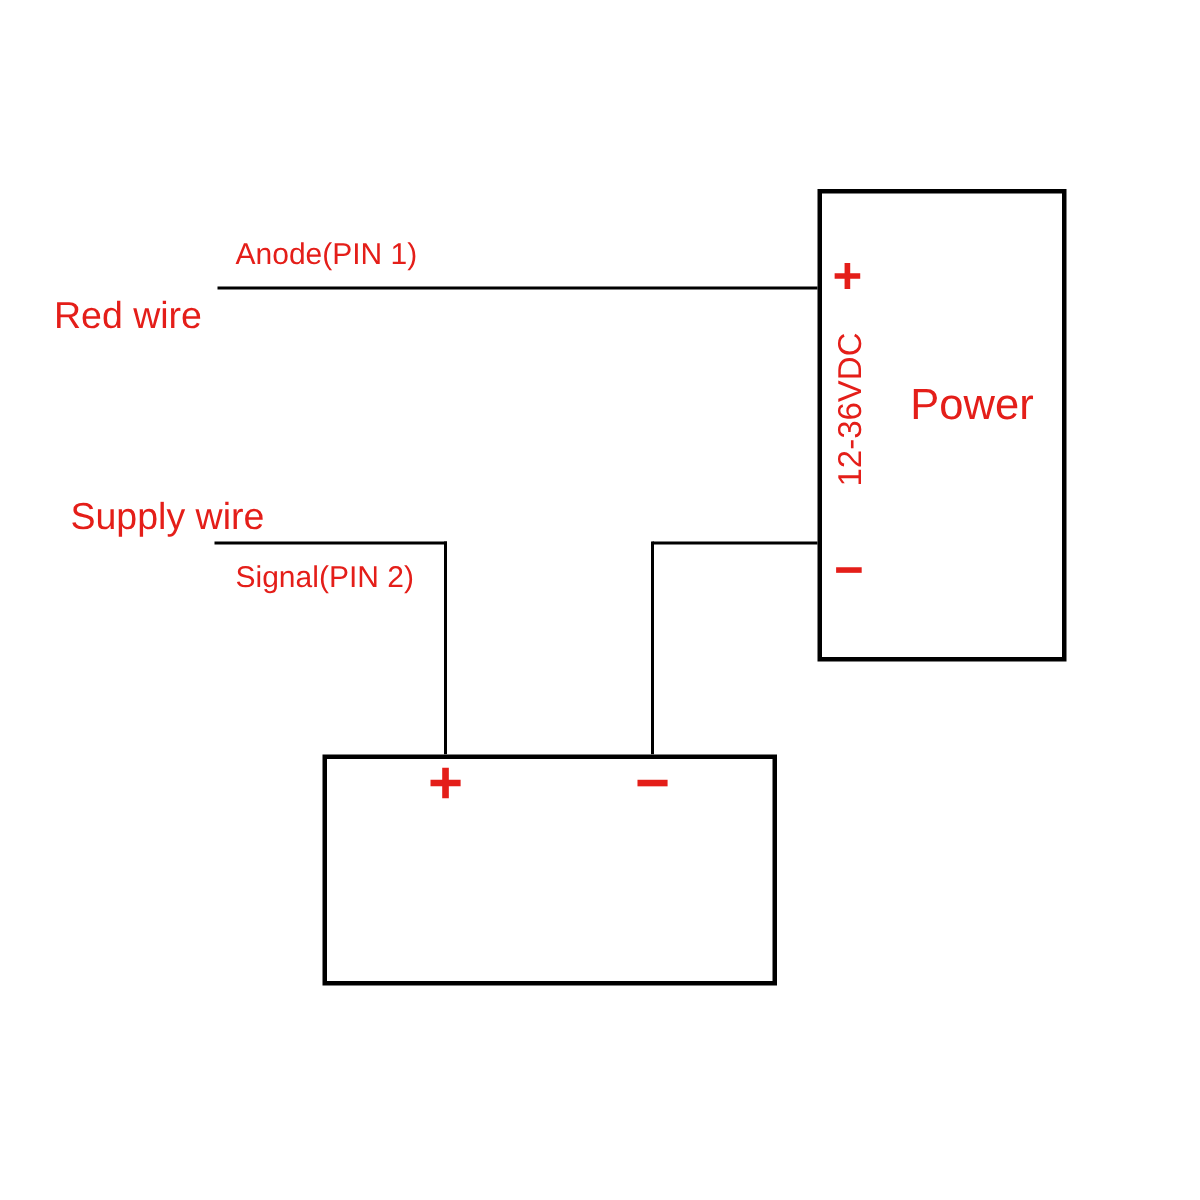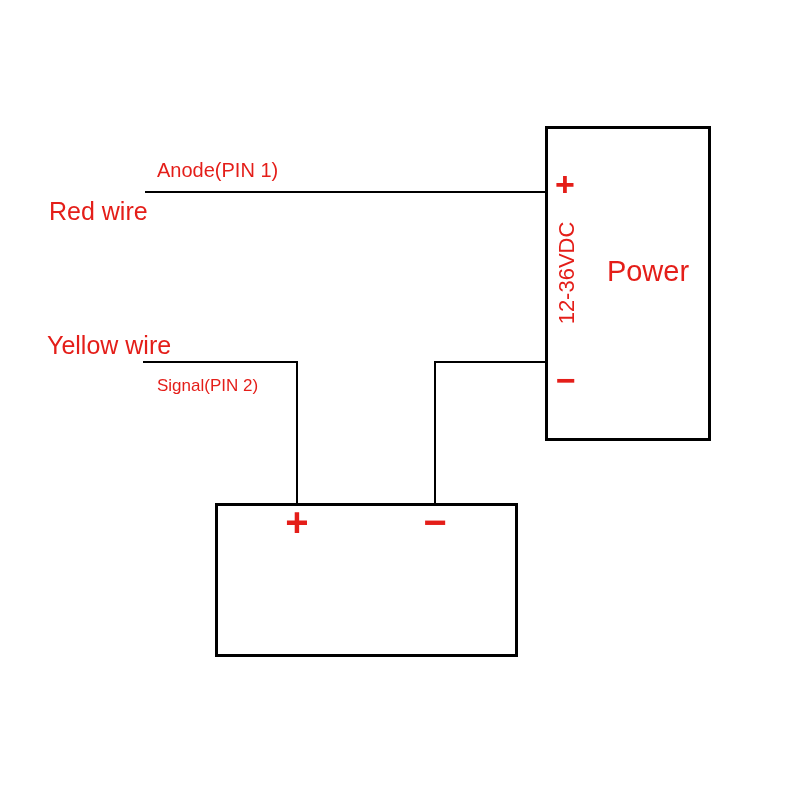--- a/index.html
+++ b/index.html
@@ -40,23 +40,23 @@
   .lbl {
     position: absolute;
     color: var(--accent);
     white-space: nowrap;
     line-height: 1;
   }
   .lbl-left { transform: translateY(-50%); }
   .lbl-center { transform: translate(-50%, -50%); text-align: center; }
 
   .anode-label  { left: 157px; top: 170px; font-size: 20px; }
-  .redwire-label{ left: 49px;  top: 211px; font-size: 25px; }
+  .redwire-label{ left: 36px;  top: 211px; font-size: 25px; }
   .yellow-label { left: 47px;  top: 345px; font-size: 25px; }
-  .signal-label { left: 157px; top: 385px; font-size: 17px; }
+  .signal-label { left: 157px; top: 385px; font-size: 20px; }
 
   .ps-plus   { left: 565px; top: 184px; font-size: 34px; font-weight: 700; }
   .ps-minus  { left: 566px; top: 380px; font-size: 34px; font-weight: 700; }
   .vdc-label {
     left: 567px; top: 273px; font-size: 22px;
     transform: translate(-50%, -50%) rotate(-90deg);
   }
   .ps-title { left: 648px; top: 271px; font-size: 29px; line-height: 59px; text-align: right; }
 
   .instr-plus  { left: 297px; top: 522px; font-size: 40px; font-weight: 700; }
@@ -69,21 +69,21 @@
 <div class="canvas">
 
   <div class="wire wire-anode-h"></div>
   <div class="wire wire-signal-h"></div>
   <div class="wire wire-signal-v"></div>
   <div class="wire wire-neg-h"></div>
   <div class="wire wire-neg-v"></div>
 
   <div class="lbl lbl-left anode-label">Anode(PIN 1)</div>
   <div class="lbl lbl-left redwire-label">Red wire</div>
-  <div class="lbl lbl-left yellow-label">Yellow wire</div>
+  <div class="lbl lbl-left yellow-label">Supply wire</div>
   <div class="lbl lbl-left signal-label">Signal(PIN 2)</div>
 
   <div class="comp-box power-supply-box"></div>
   <div class="lbl lbl-center ps-plus">+</div>
   <div class="lbl lbl-center ps-minus">−</div>
   <div class="lbl lbl-center vdc-label">12-36VDC</div>
   <div class="lbl lbl-center ps-title">
     <div>Power</div>
   </div>
 

